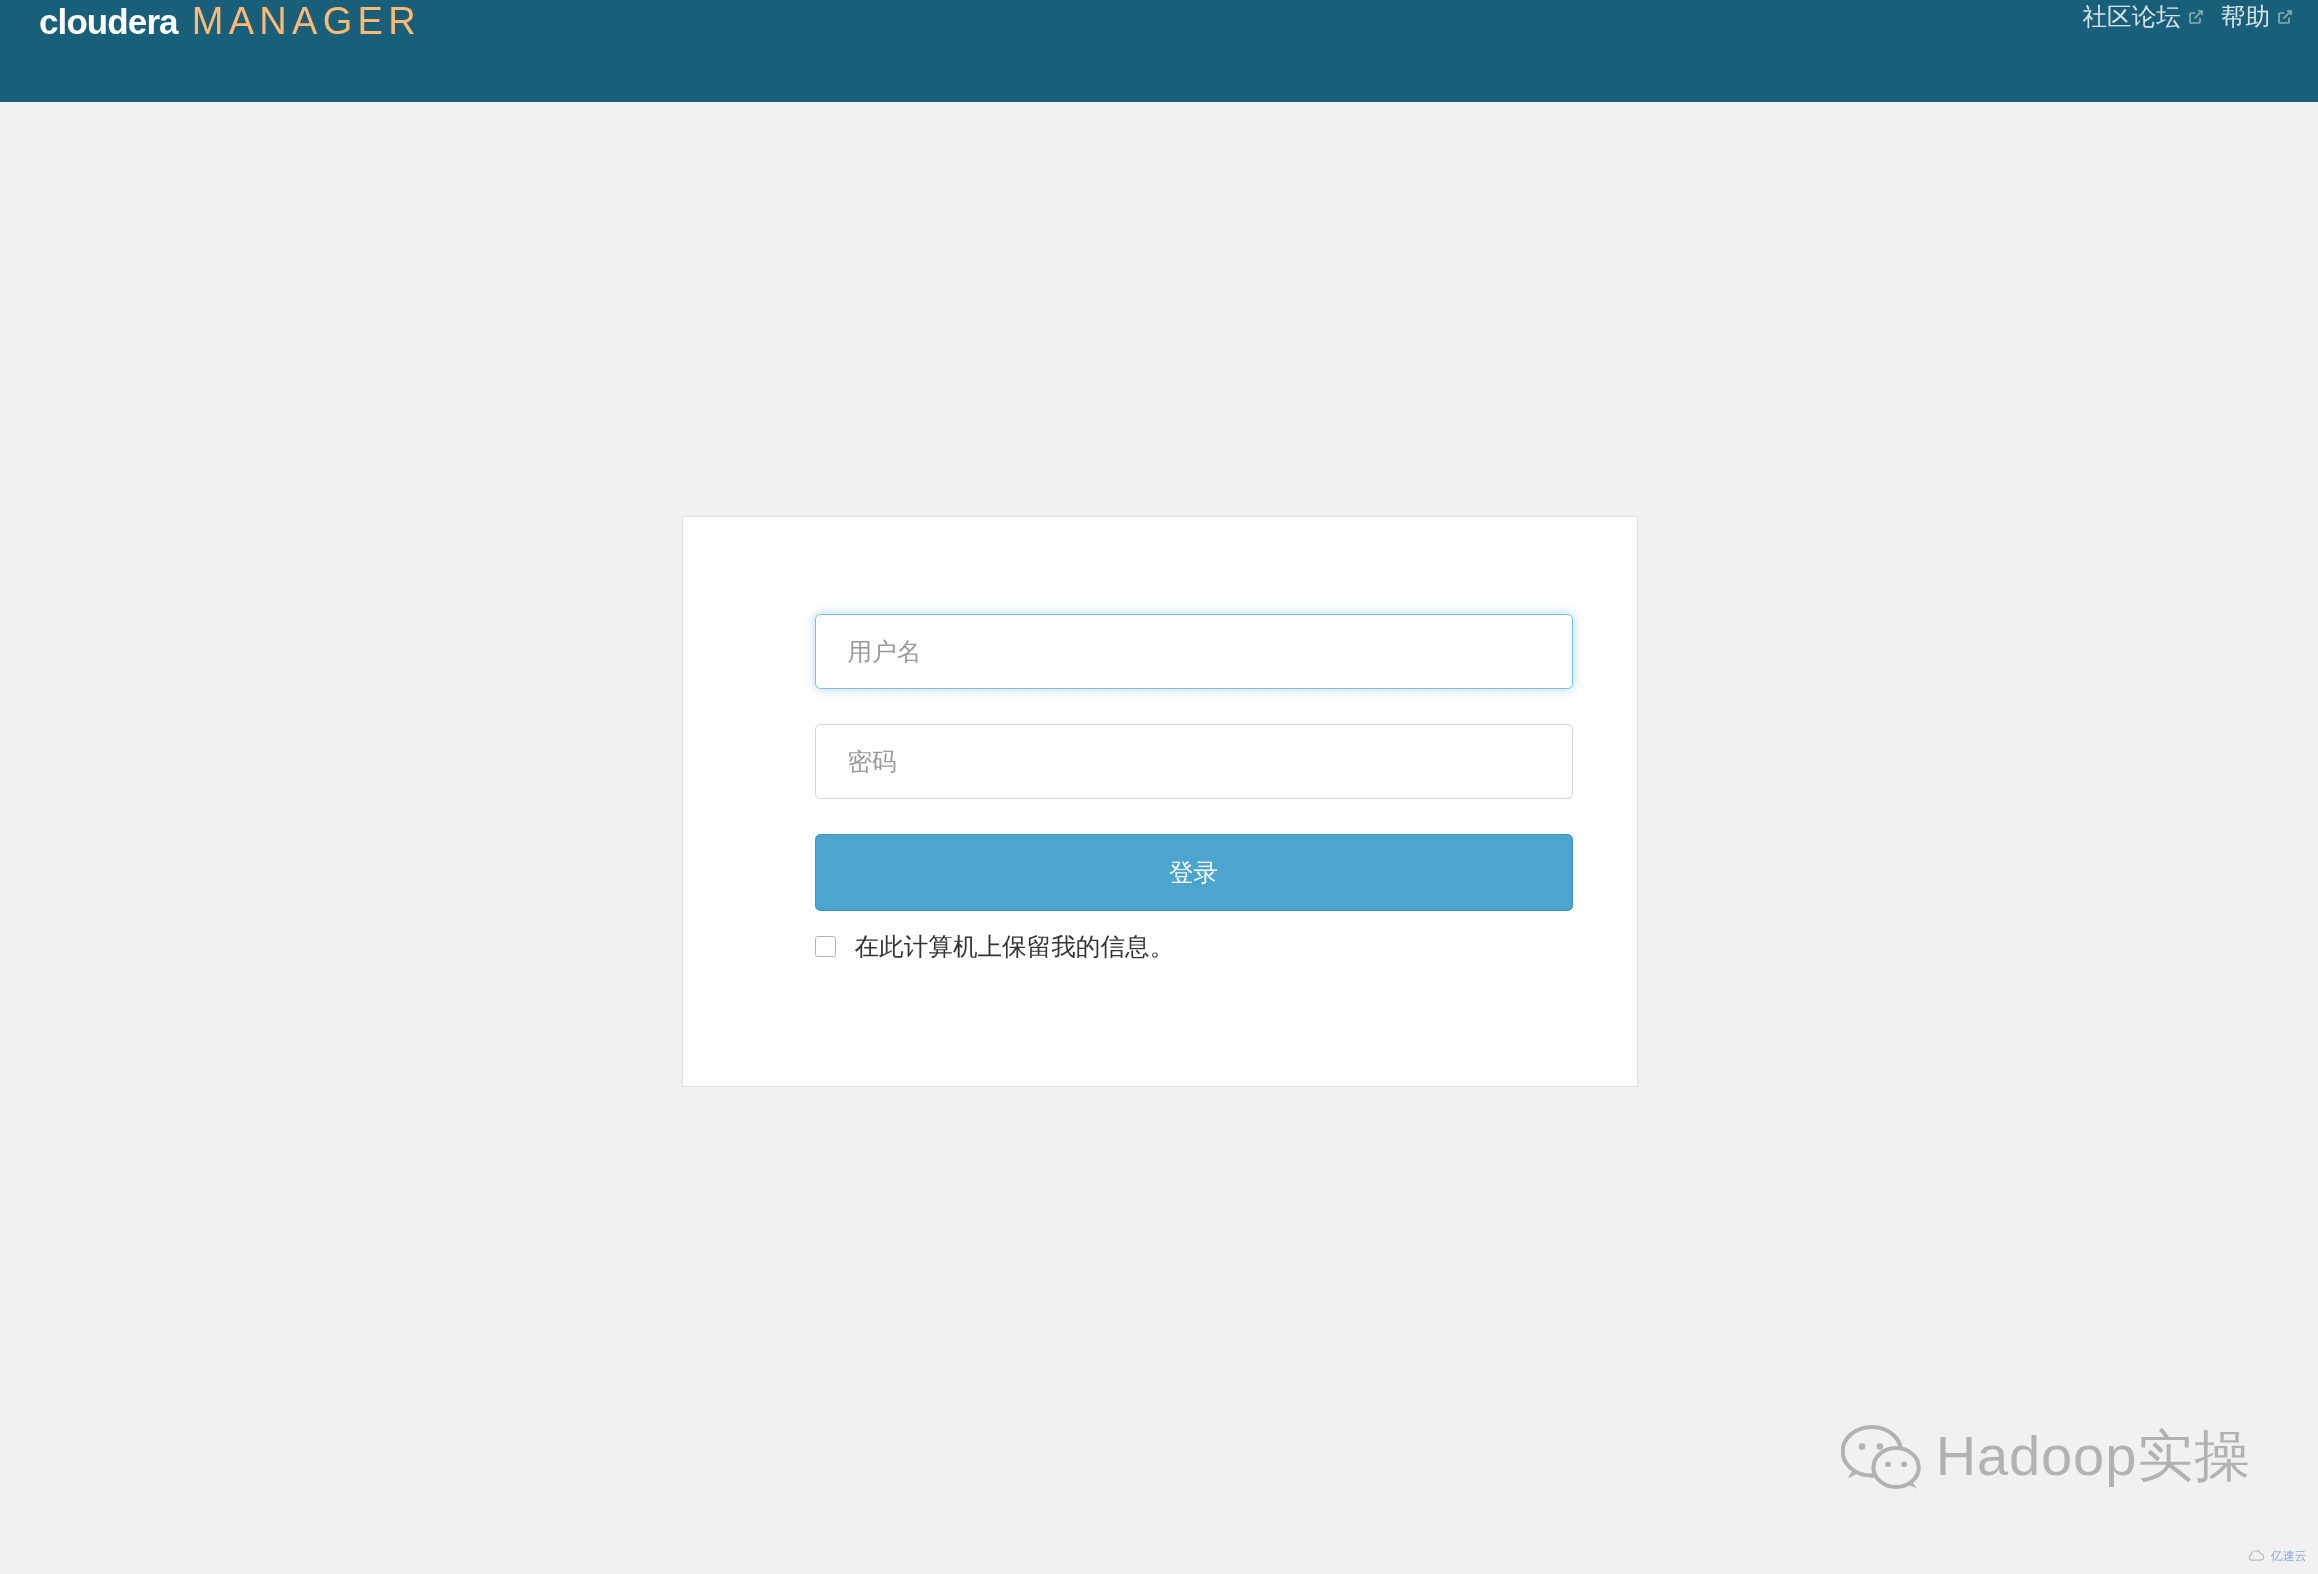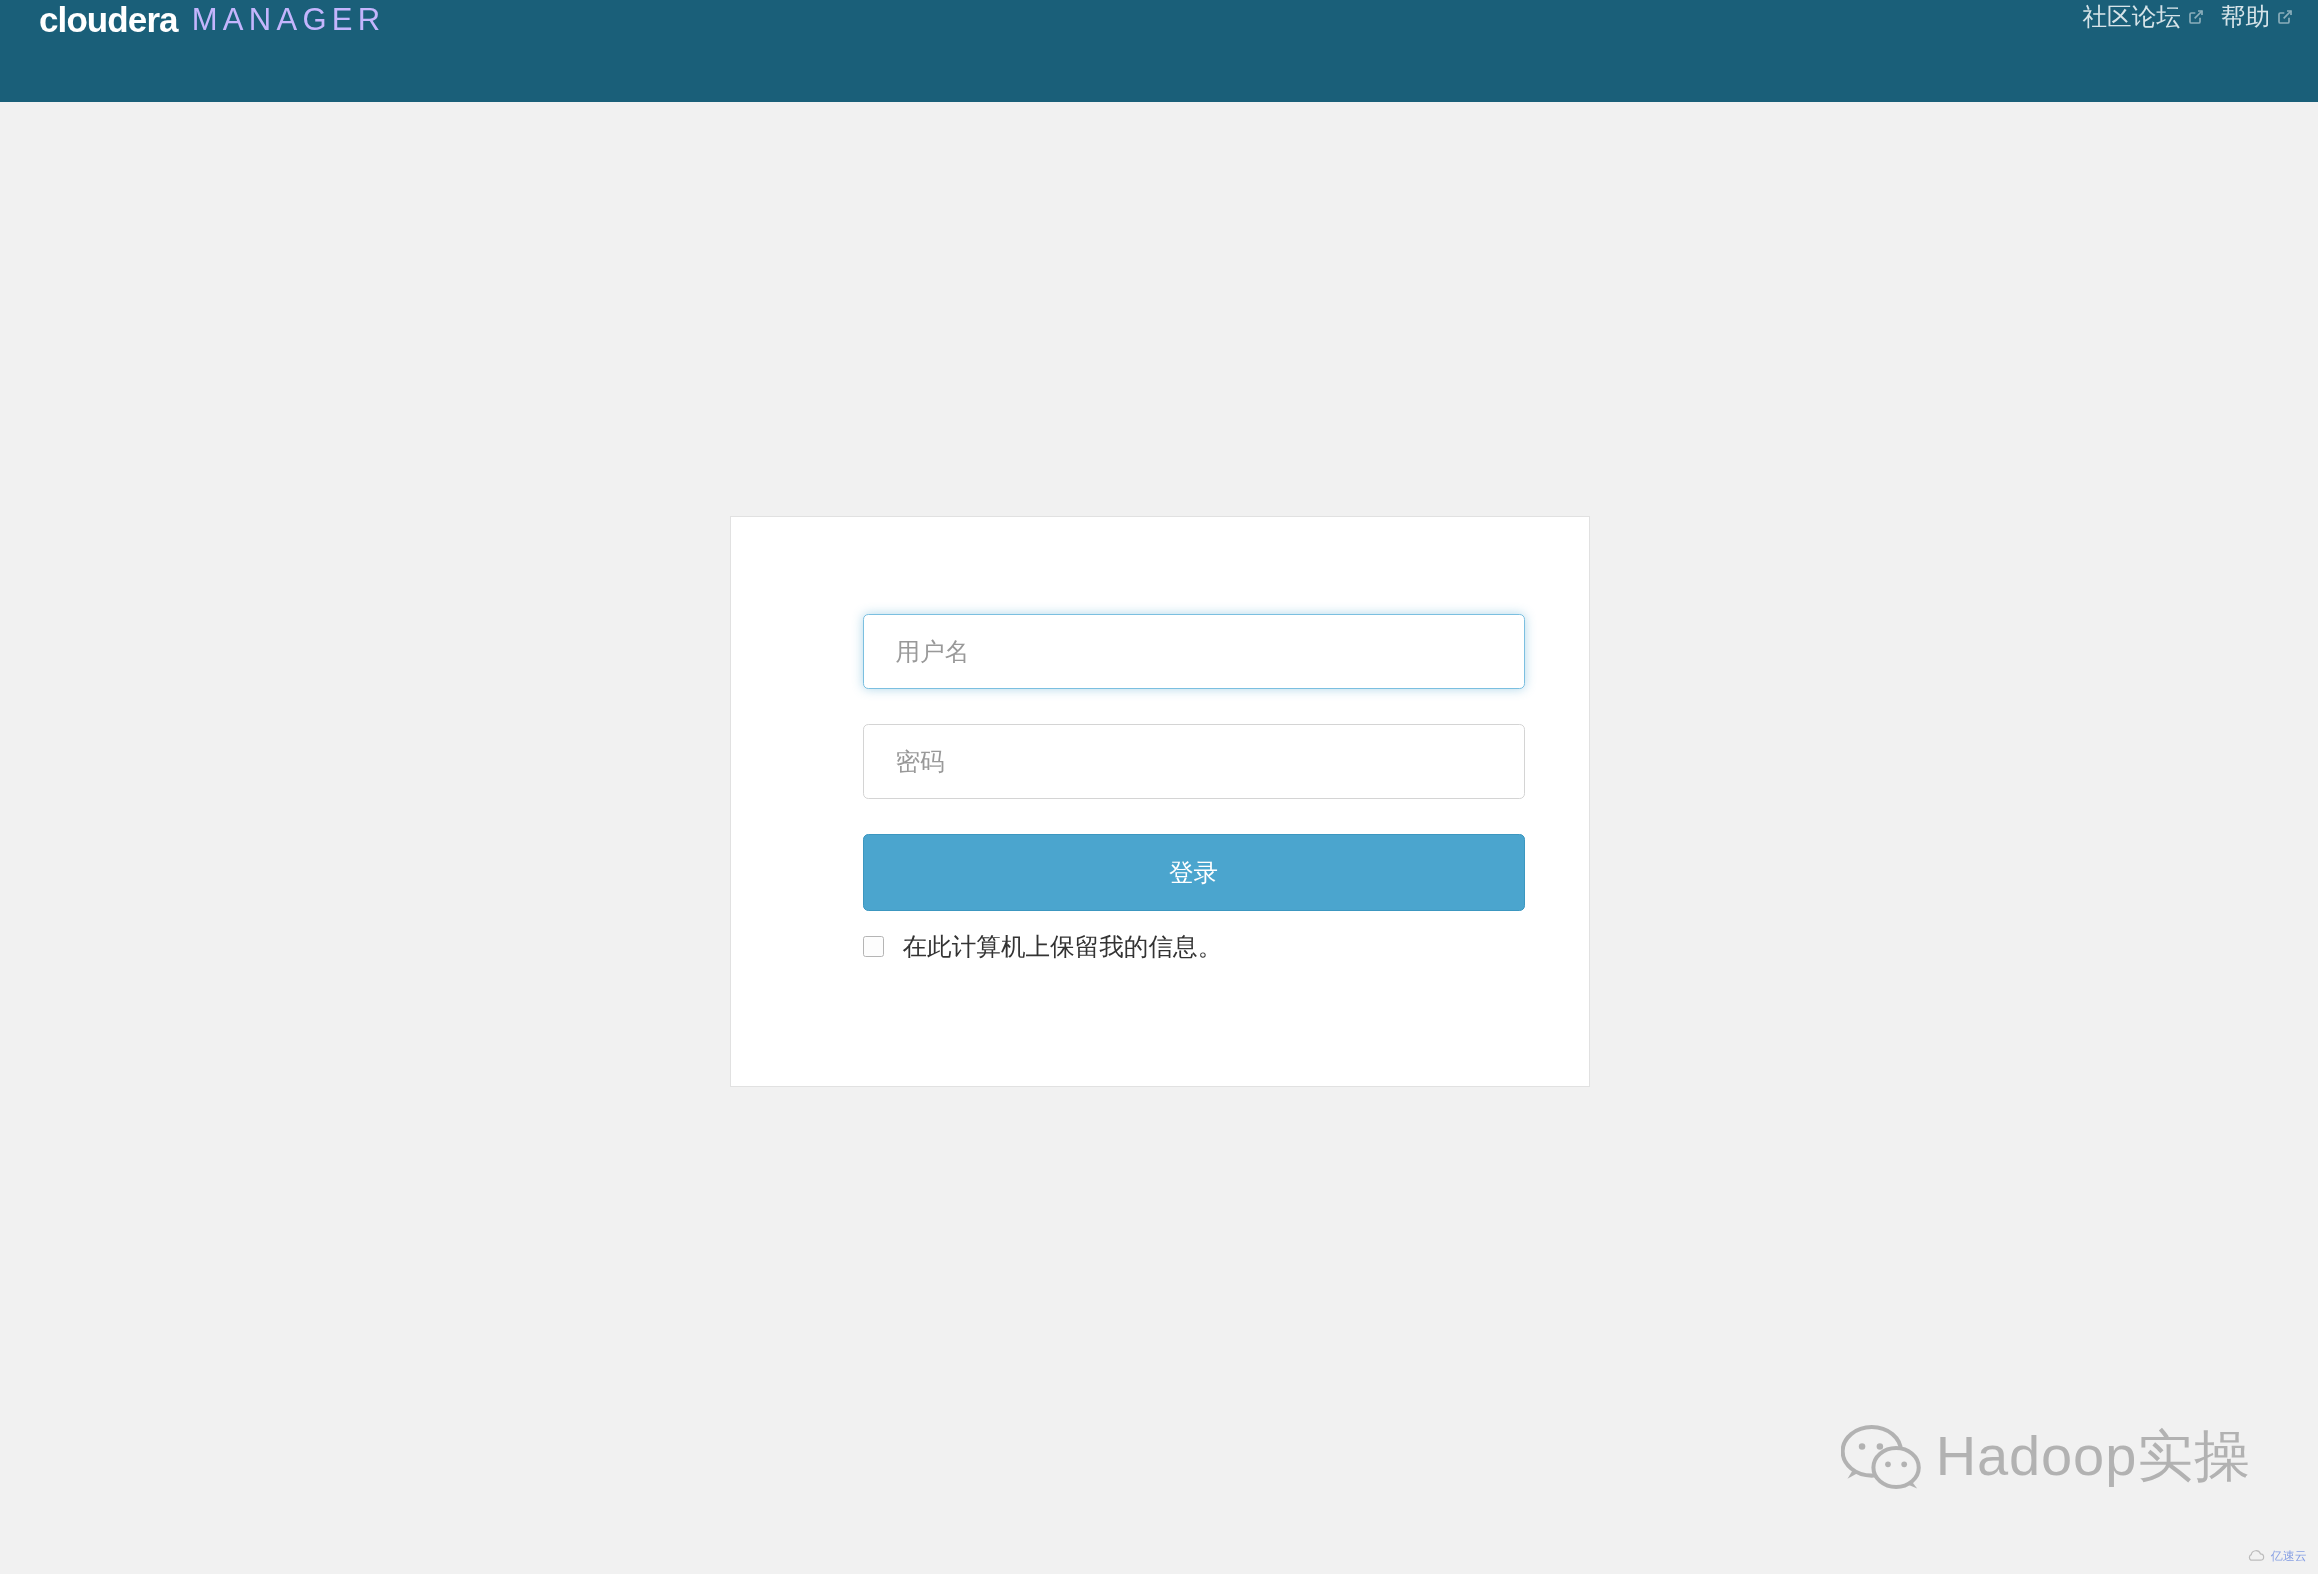--- a/index.html
+++ b/index.html
@@ -28,22 +28,22 @@
       align-items: center;
       gap: 14px;
     }
     .logo-cloudera {
       color: #ffffff;
       font-size: 35px;
       font-weight: 700;
       letter-spacing: -0.9px;
     }
     .logo-manager {
-      color: #c4b5fd;
-      font-size: 31px;
+      color: #fdba74;
+      font-size: 38px;
       font-weight: 400;
       letter-spacing: 5.3px;
     }
     .header-nav {
       display: flex;
       gap: 17px;
       align-items: center;
     }
     .header-link {
       color: #d6e3e8;
@@ -59,21 +59,21 @@
       opacity: 0.6;
     }
     .main-content {
       display: flex;
       justify-content: center;
       padding-top: 414px;
     }
     .login-card {
       background-color: #ffffff;
       border: 0.9px solid #e1e1e1;
-      width: 860px;
+      width: 956px;
       padding: 97px 64px 123px 132px;
     }
     .form-input {
       width: 100%;
       height: 75px;
       border: 1.8px solid #d4d4d4;
       border-radius: 5.3px;
       padding: 0 32px;
       font-size: 24.6px;
       color: #555;

